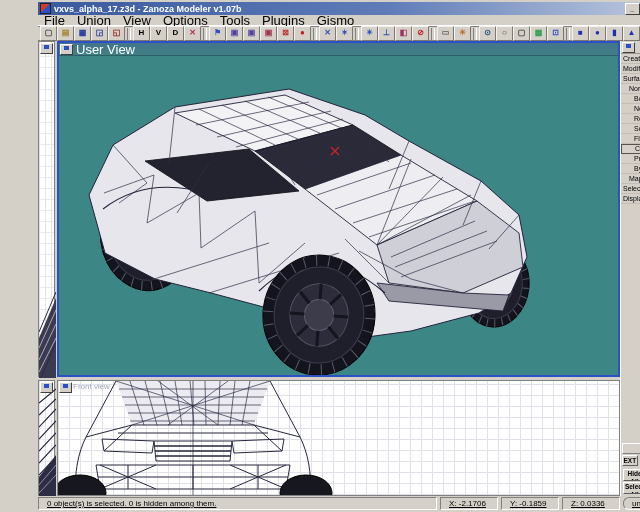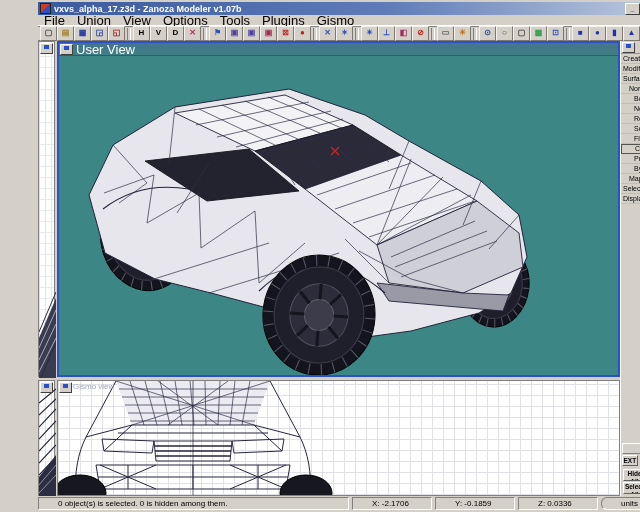--- a/index.html
+++ b/index.html
@@ -69,21 +69,21 @@
   .objlist{height:102px;background:#fff;border:1px solid;
     border-color:#808080 #fff #fff #808080;overflow:hidden;}
   .obj-item{height:8px;line-height:8px;background:#000080;color:#fff;
     padding-left:2px;font-size:7.5px;white-space:nowrap;overflow:hidden;}
   .p-btns{display:grid;grid-template-columns:1fr 1fr;grid-gap:1px;margin:2px 1px;}
   .p-btns .smallbtn{height:10px;line-height:8px;}
   
   .statusbar{top:496px;left:2px;width:636px;height:14px;display:flex;align-items:center;
     font-size:8px;color:#000;background:#d4d0c8;padding-top:1px;}
   .scell{height:11px;line-height:11px;border:1px solid;border-color:#808080 #fff #fff #808080;
-    padding:0 19px;white-space:nowrap;overflow:hidden;margin-right:3px;}
+    padding:0 8px;white-space:nowrap;overflow:hidden;margin-right:3px;text-decoration:underline;}
   .s-msg{flex:1;}
   .s-x,.s-y,.s-z{width:40px;} .s-units{width:30px;border-radius:6px;}
 </style>
 </head>
 <body>
 
 <div class="abs titlebar">
   <span class="appicon"></span>
   <span class="t-title">vxvs_alpha_17.z3d - Zanoza Modeler v1.07b</span>
   <span class="wbtn">_</span>
@@ -366,21 +366,21 @@
       <path d="M42,84 L98,108 M98,84 L42,108 M172,84 L228,108 M228,84 L172,108"></path>
       <path d="M28,56 L74,44 L46,70 M242,56 L196,44 L224,70"></path>
       <path d="M135,0 L135,116" stroke-width="0.7"></path>
     </g>
     <ellipse cx="22" cy="112" rx="26" ry="18" fill="#17171f" stroke="#000"></ellipse>
     <ellipse cx="248" cy="112" rx="26" ry="18" fill="#17171f" stroke="#000"></ellipse>
   </svg>
   <span class="vp-icon">
       <i></i>
     </span>
-  <span class="fv-title">Gismo view</span>
+  <span class="fv-title">Front view</span>
 </div>
 
 <div class="abs panel">
   <div class="p-top">
     <span class="vp-icon" style="position:static;margin:1px;">
         <i></i>
       </span>
     <span class="p-back"><span>↶</span></span>
   </div>
   <div id="tree">

